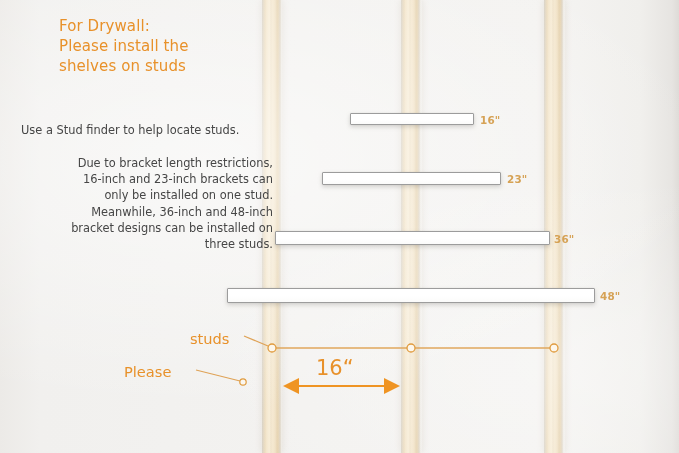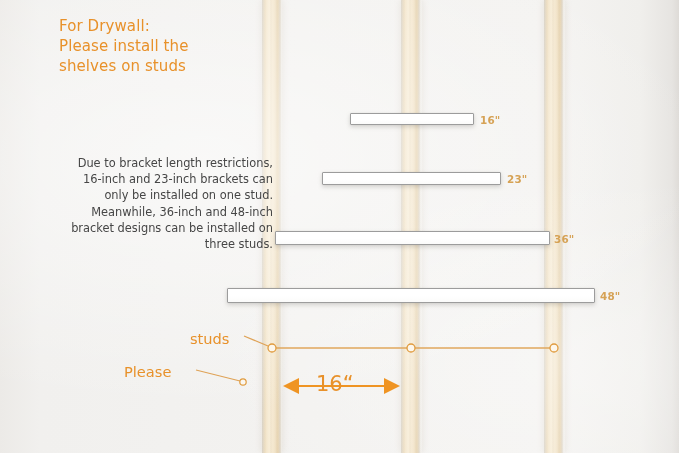--- a/index.html
+++ b/index.html
@@ -141,20 +141,21 @@
 
   <div class="stud" style="left:262px;width:20px;"></div>
   <div class="stud" style="left:401px;width:21px;"></div>
   <div class="stud" style="left:544px;width:21px;"></div>
 
   <div class="wall-sheen"></div>
 
   <div class="headline">For Drywall:
 Please install the
 shelves on studs</div>
+  <div class="para para-1">Use a Stud finder to help locate studs.</div>
   <div class="para para-2">Due to bracket length restrictions,
 16-inch and 23-inch brackets can
 only be installed on one stud.
 Meanwhile, 36-inch and 48-inch
 bracket designs can be installed on
 three studs.</div>
 
   <div class="bar" style="left:350px;top:113px;width:124px;height:12px;"></div>
   <div class="bar-label" style="left:480px;top:114px;">16"</div>
 
@@ -179,15 +180,15 @@
     <line x1="196" y1="370" x2="240" y2="381" stroke="#dfa256" stroke-width="1.2"></line>
     <circle cx="243" cy="382" r="3.2" fill="#fbf7f0" stroke="#e09b3e" stroke-width="1.2"></circle>
 
     <line x1="291" y1="386" x2="392" y2="386" stroke="#ef9423" stroke-width="2"></line>
     <polygon points="283,386 299,378 299,394" fill="#ef9423"></polygon>
     <polygon points="400,386 384,378 384,394" fill="#ef9423"></polygon>
   </svg>
 
   <div class="anno-text" style="left:190px;top:330px;">studs</div>
   <div class="anno-text" style="left:124px;top:363px;">Please</div>
-  <div class="dim-text" style="left:316px;top:372px;text-align:center;">16“</div>
+  <div class="dim-text" style="left:316px;top:356px;text-align:center;">16“</div>
 
 </div>
 
 </body></html>

